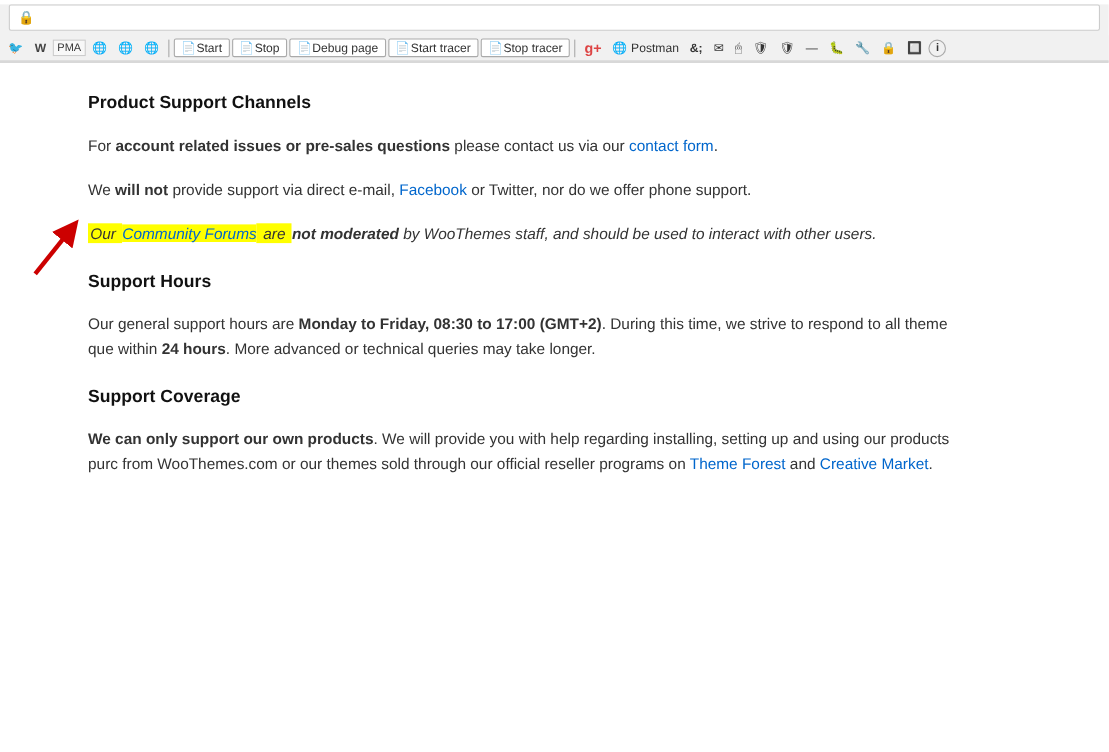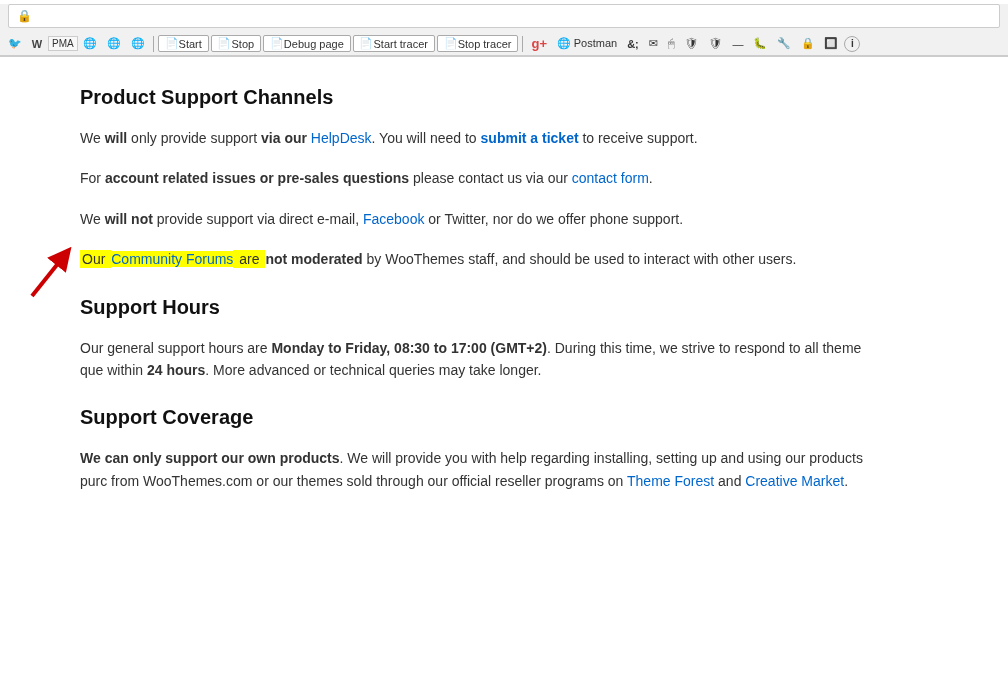--- a/index.html
+++ b/index.html
@@ -58,21 +58,21 @@
     }
 
     
     .page-content {
       padding: 20px 20px 20px 80px;
       max-width: 900px;
       line-height: 1.6;
     }
 
     .section-heading {
-      font-size: 20px;
+      font-size: 16px;
       font-weight: bold;
       color: #111;
       margin-bottom: 14px;
       margin-top: 4px;
     }
 
     .para {
       margin-bottom: 18px;
       font-size: 14px;
       line-height: 1.6;
@@ -166,33 +166,30 @@
     <span class="toolbar-item">🔒</span>
     <span class="toolbar-item">🔲</span>
     <span class="toolbar-item" style="font-weight:bold; border:1px solid #aaa; border-radius:50%; width:16px; height:16px; display:inline-flex; align-items:center; justify-content:center; font-size:10px;">i</span>
   </div>
 </div>
 
 <div class="page-content">
 
   <h2 class="section-heading">Product Support Channels</h2>
 
-  <p class="para">
-    We <strong>will</strong> only provide support <strong>via our</strong> <a class="link-blue" href="#">HelpDesk</a>. You will need to <a class="link-blue" href="#"><strong>submit a ticket</strong></a> to receive support.
-  </p>
 
   <p class="para">
     For <strong>account related issues or pre-sales questions</strong> please contact us via our <a class="link-blue" href="#">contact form</a>.
   </p>
 
   <p class="para">
     We <strong>will not</strong> provide support via direct e-mail, <a class="link-blue" href="#">Facebook</a> or Twitter, nor do we offer phone support.
   </p>
 
-  <div class="highlighted-row" style="position:relative;">
+  <div class="highlighted-row" style="position:relative;font-style:italic;">
 
     <svg style="position:absolute; left:-68px; top:-10px; width:65px; height:65px;" viewBox="0 0 65 65">
 
       <defs>
         <marker id="arrowhead" markerWidth="6" markerHeight="6" refX="3" refY="3" orient="auto">
           <polygon points="0 0, 6 3, 0 6" fill="#cc0000"></polygon>
         </marker>
       </defs>
       <line x1="20" y1="58" x2="52" y2="18" stroke="#cc0000" stroke-width="4" marker-end="url(#arrowhead)"></line>
     </svg>

